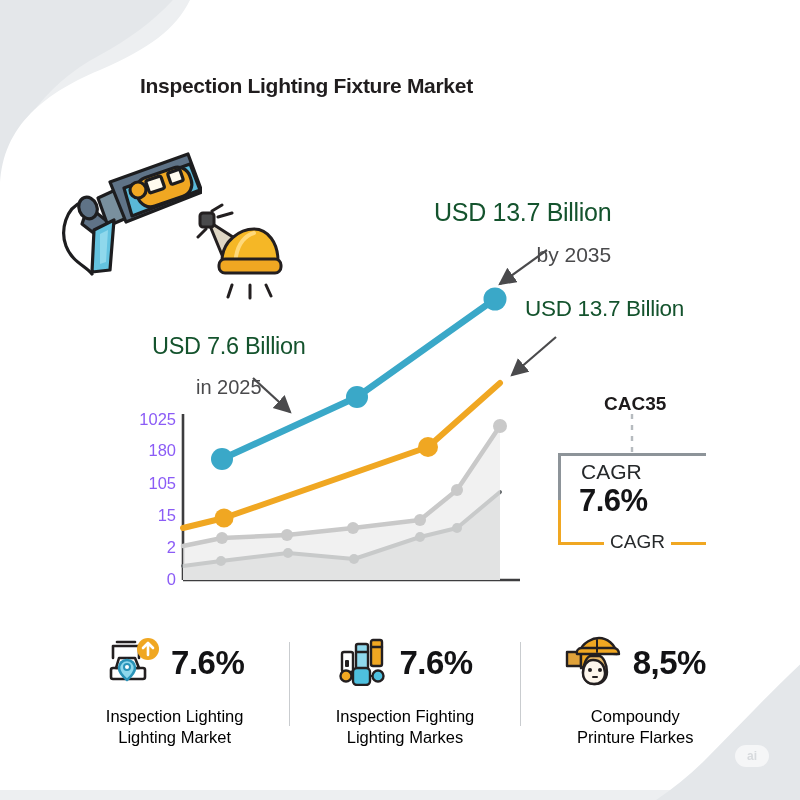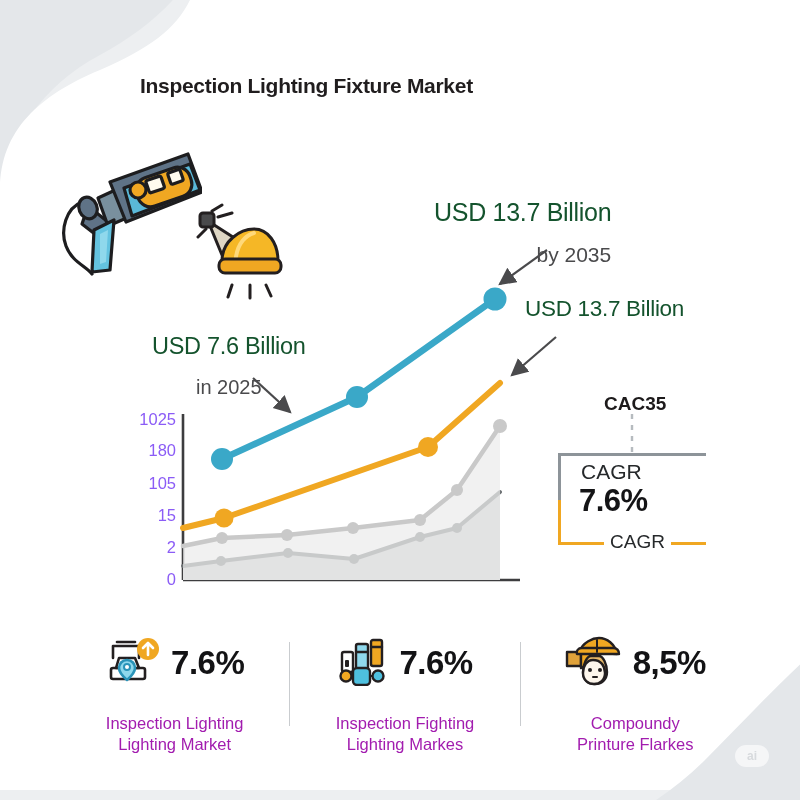--- a/index.html
+++ b/index.html
@@ -104,21 +104,21 @@
     position: absolute; left: 60px; top: 636px;
     width: 690px; height: 120px;
     display: flex; align-items: flex-start;
   }
   .stat { flex: 1; position: relative; display: flex; flex-direction: column; align-items: center; }
   .stat-row { display: flex; align-items: center; gap: 10px; }
   .stat-val {
     font-size: 33px; font-weight: bold; color: #131315; letter-spacing: -0.5px;
   }
   .stat-cap {
-    margin-top: 23px; font-size: 16.5px; color: #a21caf;
+    margin-top: 16px; font-size: 16.5px; color: #000000;
     text-align: center; line-height: 1.25; white-space: pre-line;
   }
   .divider {
     width: 1px; align-self: stretch; background: #c9cccf;
     margin: 6px 0 30px 0;
   }
   
   .watermark {
     position: absolute; left: 735px; top: 745px;
     width: 34px; height: 22px; border-radius: 11px;

